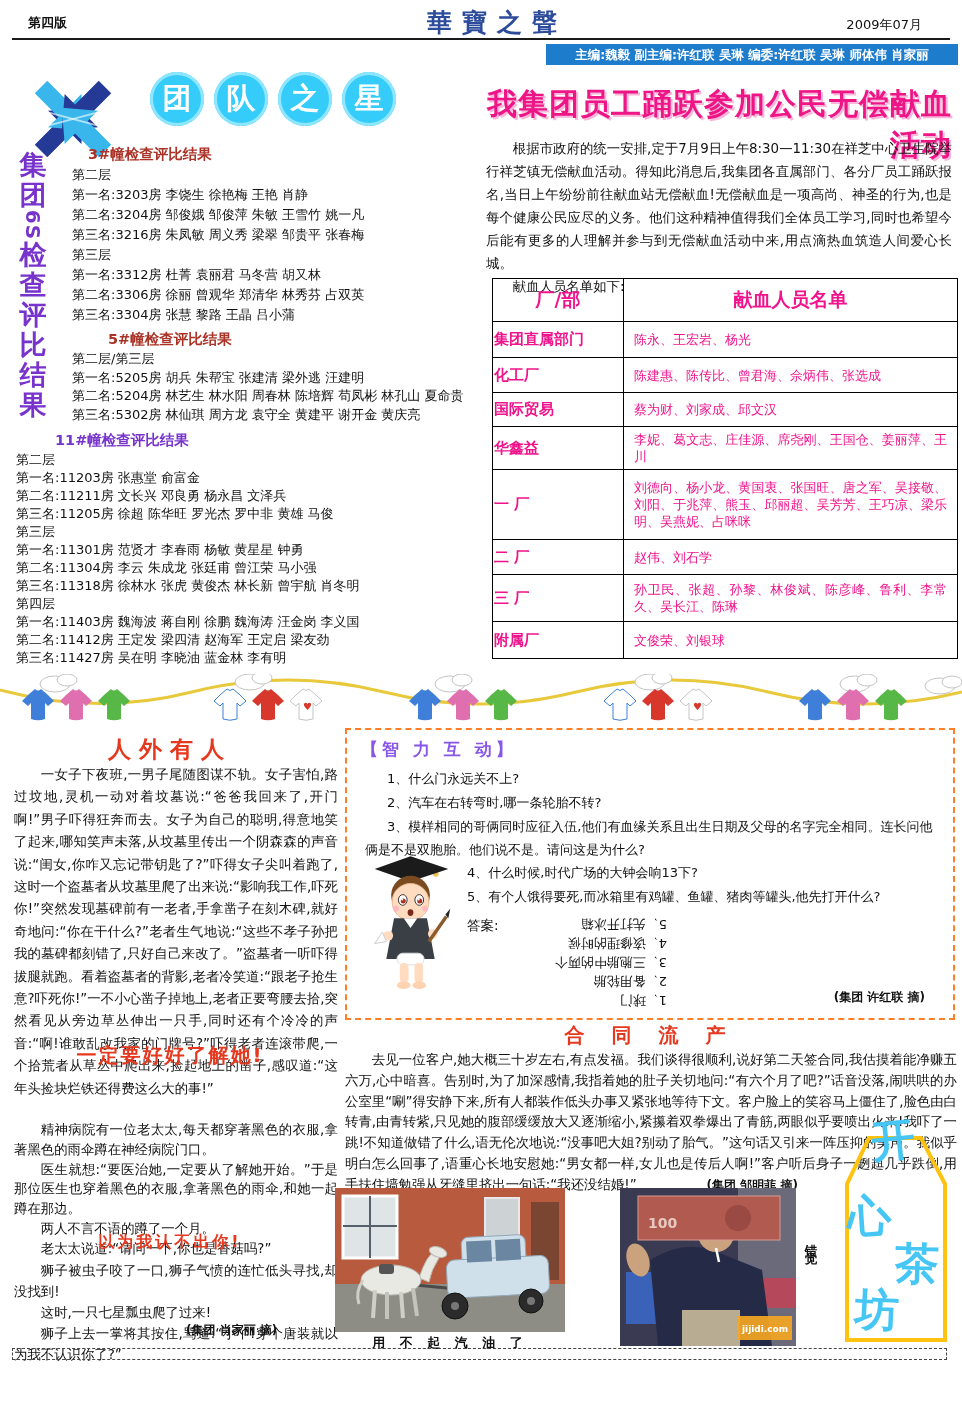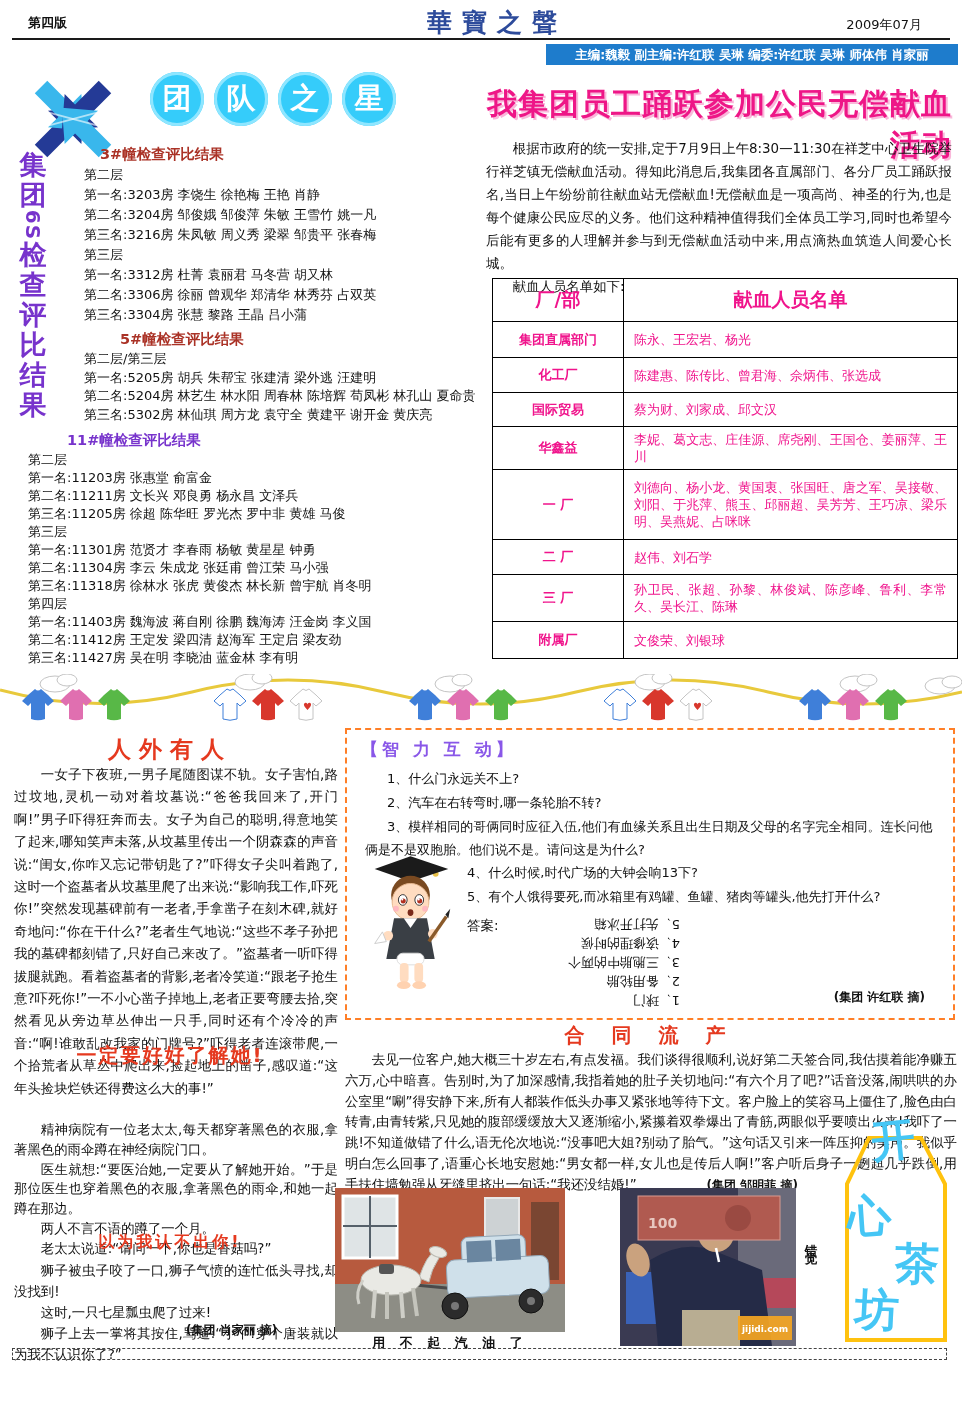--- a/index.html
+++ b/index.html
@@ -19,40 +19,40 @@
   .ts-circle{width:54px;height:54px;border-radius:50%;background:#35ccfa;color:#fff;font-weight:bold;
              font-size:29px;display:flex;align-items:center;justify-content:center;
              box-shadow:inset 0 0 0 3px #8fe6ff;}
   .headline{position:absolute;left:486px;top:84px;width:466px;text-align:right;font-size:30px;font-weight:bold;
             color:#ee1687;letter-spacing:1px;text-shadow:2px 2px 0 #f9b8da;}
   
   .vbanner{position:absolute;left:16px;top:150px;width:34px;display:flex;flex-direction:column;}
   .vchar{height:30px;font-size:27px;line-height:30px;font-weight:bold;color:#7733cc;text-align:center;}
   .vchar:nth-of-type(3){transform:rotate(90deg);font-size:20px;letter-spacing:1px;}
   
-  .insp{position:absolute;left:0;top:144px;width:480px;font-size:13px;padding-left:12px;}
+  .insp{position:absolute;left:0;top:144px;width:480px;font-size:13px;}
   .insp-heading{font-size:14.5px;font-weight:bold;line-height:21px;}
   .insp-line{white-space:nowrap;}
   .insp > div:nth-of-type(1){margin-bottom:4px;}
   .insp > div:nth-of-type(1) .insp-heading{margin-left:88px;color:#aa3226;}
   .insp > div:nth-of-type(1) .insp-line{margin-left:72px;line-height:20px;}
   .insp > div:nth-of-type(2){margin-bottom:6px;}
   .insp > div:nth-of-type(2) .insp-heading{margin-left:108px;color:#aa3226;}
   .insp > div:nth-of-type(2) .insp-line{margin-left:72px;line-height:18.5px;}
   .insp > div:nth-of-type(3) .insp-heading{margin-left:55px;color:#7733cc;}
   .insp > div:nth-of-type(3) .insp-line{margin-left:16px;line-height:18px;}
   
   .blood-article{position:absolute;left:486px;top:137px;width:466px;font-size:13.4px;line-height:23px;
                  text-align:justify;}
   .blood-article p{margin:0;text-indent:2em;}
   
   .donor-table{position:absolute;left:492px;top:278px;width:466px;border-collapse:collapse;padding-left:28px;}
   .donor-table th,.donor-table td{border:1px solid #000;}
   .donor-table th{font-size:19px;font-weight:bold;color:#f0148c;height:40px;}
-  .donor-table .dept{width:128px;text-align:center;font-size:13px;font-weight:bold;color:#f0148c;}
+  .donor-table .dept{width:128px;font-size:15px;font-weight:bold;color:#f0148c;}
   .donor-table .names{font-size:13px;color:#f0148c;padding:3px 10px;line-height:17px;text-align:justify;}
   .donor-table tbody tr:nth-of-type(1){height:36px;}
   .donor-table tbody tr:nth-of-type(2){height:35px;}
   .donor-table tbody tr:nth-of-type(3){height:34px;}
   .donor-table tbody tr:nth-of-type(4){height:43px;}
   .donor-table tbody tr:nth-of-type(5){height:70px;}
   .donor-table tbody tr:nth-of-type(6){height:35px;}
   .donor-table tbody tr:nth-of-type(7){height:47px;}
   .donor-table tbody tr:nth-of-type(8){height:37px;}
   
@@ -71,21 +71,21 @@
   .attr{font-weight:bold;font-size:12px;color:#111;}
   .attr-s3{position:absolute;left:186px;top:1322px;}
   
   .quiz-box{position:absolute;left:345px;top:728px;width:610px;height:292px;box-sizing:border-box;
             border:2px dashed #ff7f27;padding:8px 14px;overflow:hidden;}
   .quiz-title{color:#8957e8;font-size:17px;font-weight:bold;letter-spacing:4px;margin-bottom:6px;}
   .quiz-q{font-size:13px;line-height:24px;padding-left:26px;}
   .qa div:nth-of-type(3){padding-left:4px;text-indent:22px;line-height:23px;}
   .quiz-baby{float:left;width:92px;height:148px;margin:-6px 10px 0 4px;}
   .qb .quiz-q{padding-left:16px;}
-  .quiz-answers-row{display:flex;margin:6px 0 0 96px;gap:13px;}
+  .quiz-answers-row{display:flex;margin:6px 0 0 96px;gap:0;}
   .quiz-answers-label{font-size:13.5px;line-height:20px;}
   .quiz-answers{transform:rotate(180deg);font-size:13px;line-height:19px;width:168px;}
   .quiz-attr{position:absolute;right:28px;bottom:12px;}
   
   .contract-body{position:absolute;left:345px;top:1050px;width:612px;font-size:13.4px;line-height:20.8px;
                  text-align:justify;}
   .contract-body p{margin:0;text-indent:2em;}
   .contract-body .attr{margin-left:70px;}
   
   .photo1{position:absolute;left:335px;top:1188px;width:230px;height:144px;}

